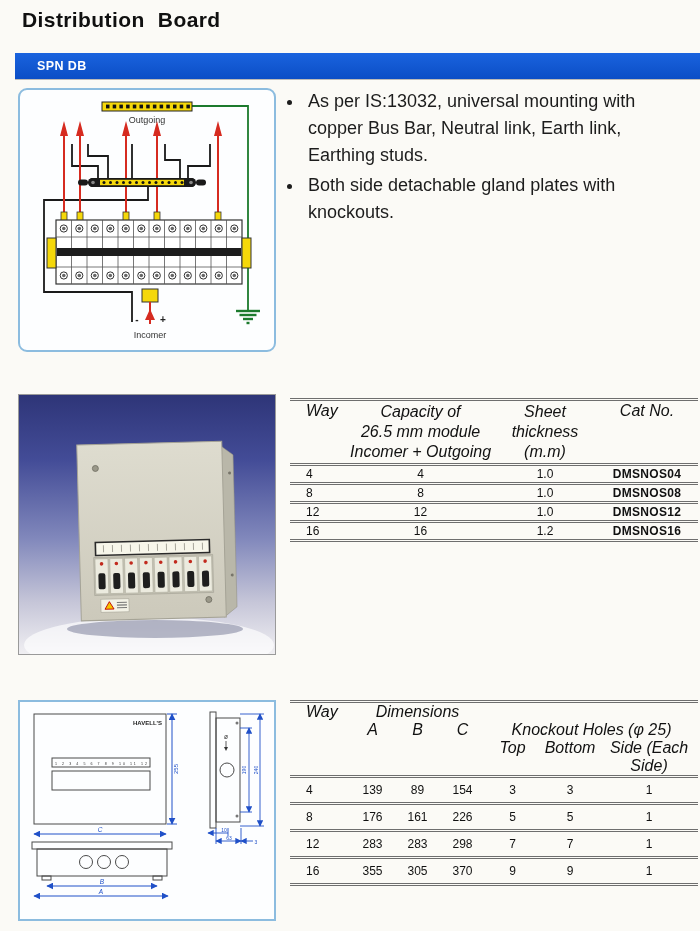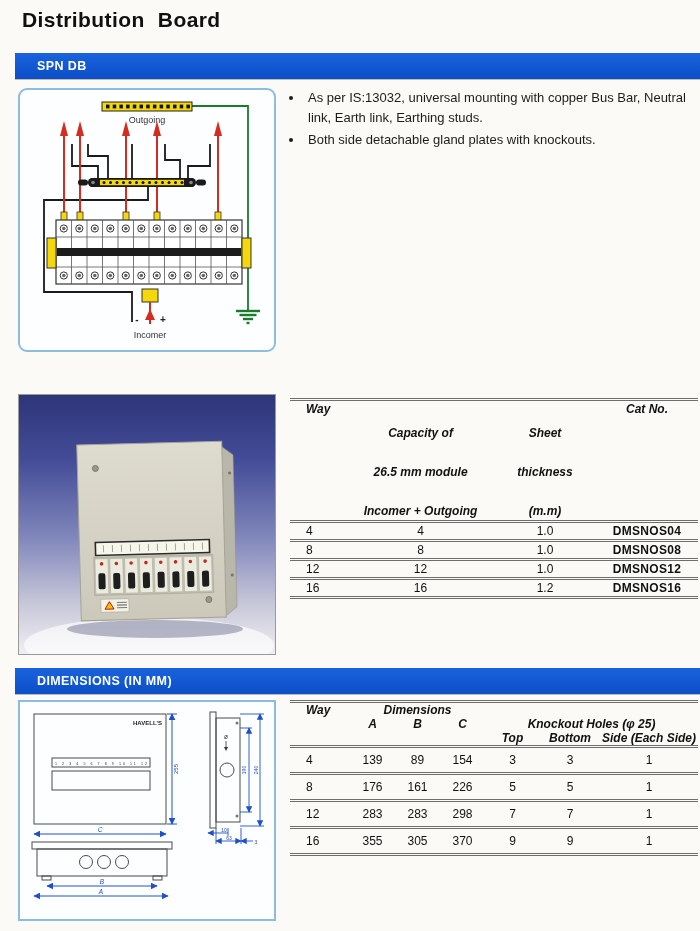--- a/index.html
+++ b/index.html
@@ -14,30 +14,30 @@
     background:linear-gradient(#1a63de,#0b4ec6);color:#ffffff;font-weight:700;font-size:12.5px;
     letter-spacing:.4px;display:flex;align-items:center;padding-left:22px;box-shadow:0 1px 0 rgba(0,0,0,.25);}
   .bar1{top:53px;}.bar2{top:362px;}.bar3{top:668px;}
 
   .figbox{position:absolute;background:#fdfeff;border:2px solid #8cbcdf;}
   .fig1{left:18px;top:88px;width:258px;height:264px;border-radius:9px;}
   .fig3{left:18px;top:700px;width:258px;height:221px;}
   .photo{position:absolute;left:18px;top:394px;width:258px;height:261px;border:1px solid #9a9a9a;}
 
   .bullets{position:absolute;left:290px;top:88px;width:402px;margin:0;padding-left:14px;
-    font-size:13px;color:#1c1c1c;line-height:1.5;list-style:disc outside;}
+    font-size:18px;color:#1c1c1c;line-height:1.5;list-style:disc outside;}
   .bullets li{margin-bottom:3px;padding-left:4px;}
 
   table.tbl{position:absolute;left:290px;width:408px;border-collapse:collapse;color:#111;
     font-size:12px;table-layout:fixed;}
   .tbl1{top:398px;}
   .tbl2{top:700px;}
-  .tbl th{font-style:italic;font-weight:700;font-size:12px;vertical-align:top;padding:1px 2px;text-align:center;}
+  .tbl th{font-style:italic;font-weight:400;font-size:16px;vertical-align:top;padding:1px 2px;text-align:center;}
   .tbl td{padding:1px 2px;text-align:center;}
-  .tbl .hline{line-height:1.25;margin-top:24px;}
+  .tbl .hline{line-height:1.25;}
   .tbl thead{border-top:3px double #6e6e6e;border-bottom:3px double #6e6e6e;}
   .tbl tbody tr{border-bottom:3px double #6e6e6e;}
   .tbl1 tbody tr{height:19px;}
   .tbl2 tbody tr{height:27px;}
   .tbl .left{text-align:left;padding-left:16px;}
   .tbl1 col.c-way{width:14%;}
   .tbl1 col.c-cap{width:36%;}
   .tbl1 col.c-sheet{width:25%;}
   .tbl1 col.c-cat{width:25%;}
   .tbl1 td.cat{font-weight:700;letter-spacing:.3px;}
@@ -370,23 +370,20 @@
       </tr>
       <tr>
         <td class="left">16</td>
         <td>16</td>
         <td>1.2</td>
         <td class="cat">DMSNOS16</td>
       </tr>
     </tbody>
   </table>
 
-  <div class="bar bar3">
-    <span>DIMENSIONS (IN MM)</span>
-  </div>
 
   <div class="figbox fig3">
     <svg width="254" height="217" viewBox="0 0 254 217">
       <defs>
         <marker id="ab" viewBox="0 0 10 10" refX="9" refY="5" markerWidth="7" markerHeight="7" orient="auto-start-reverse">
           <path d="M0 0 L10 5 L0 10 z" fill="#2050c8"></path>
         </marker>
       </defs>
 
       <g fill="none" stroke="#4a4a4a" stroke-width="1">

